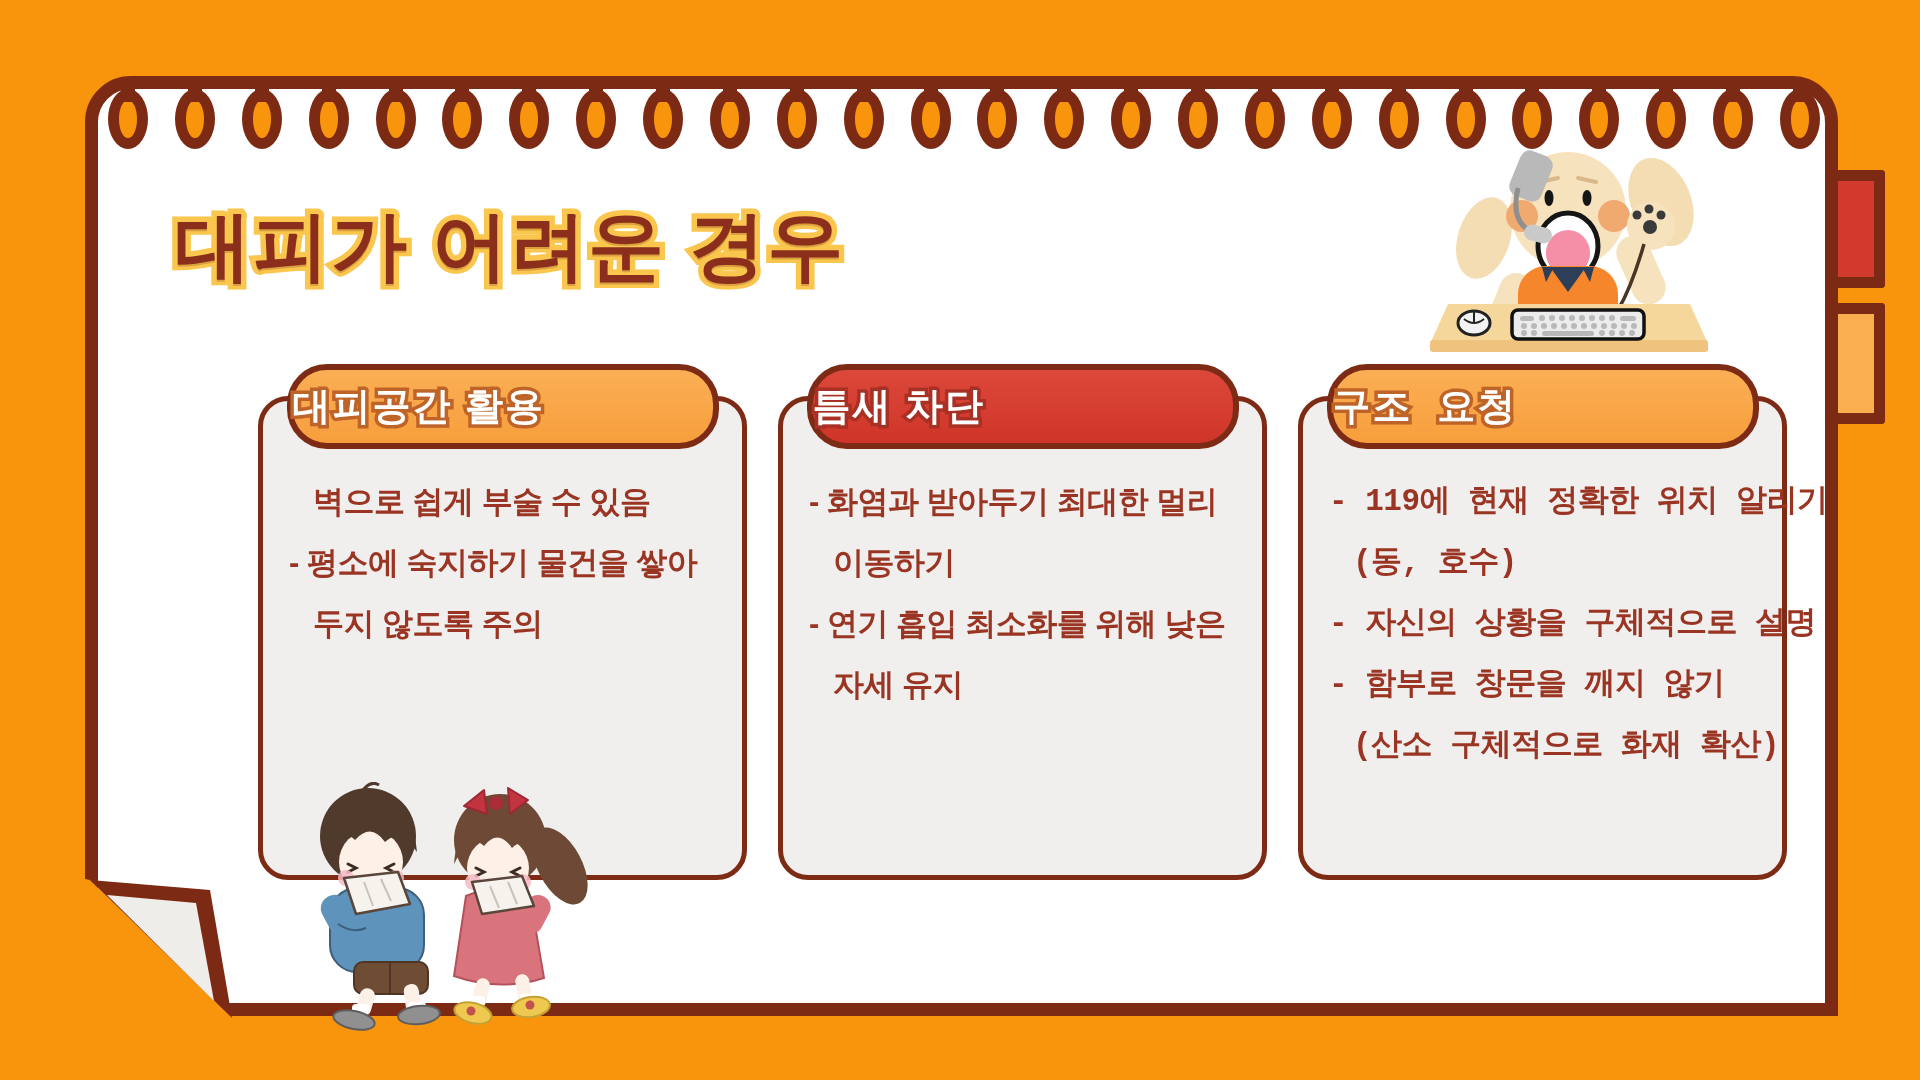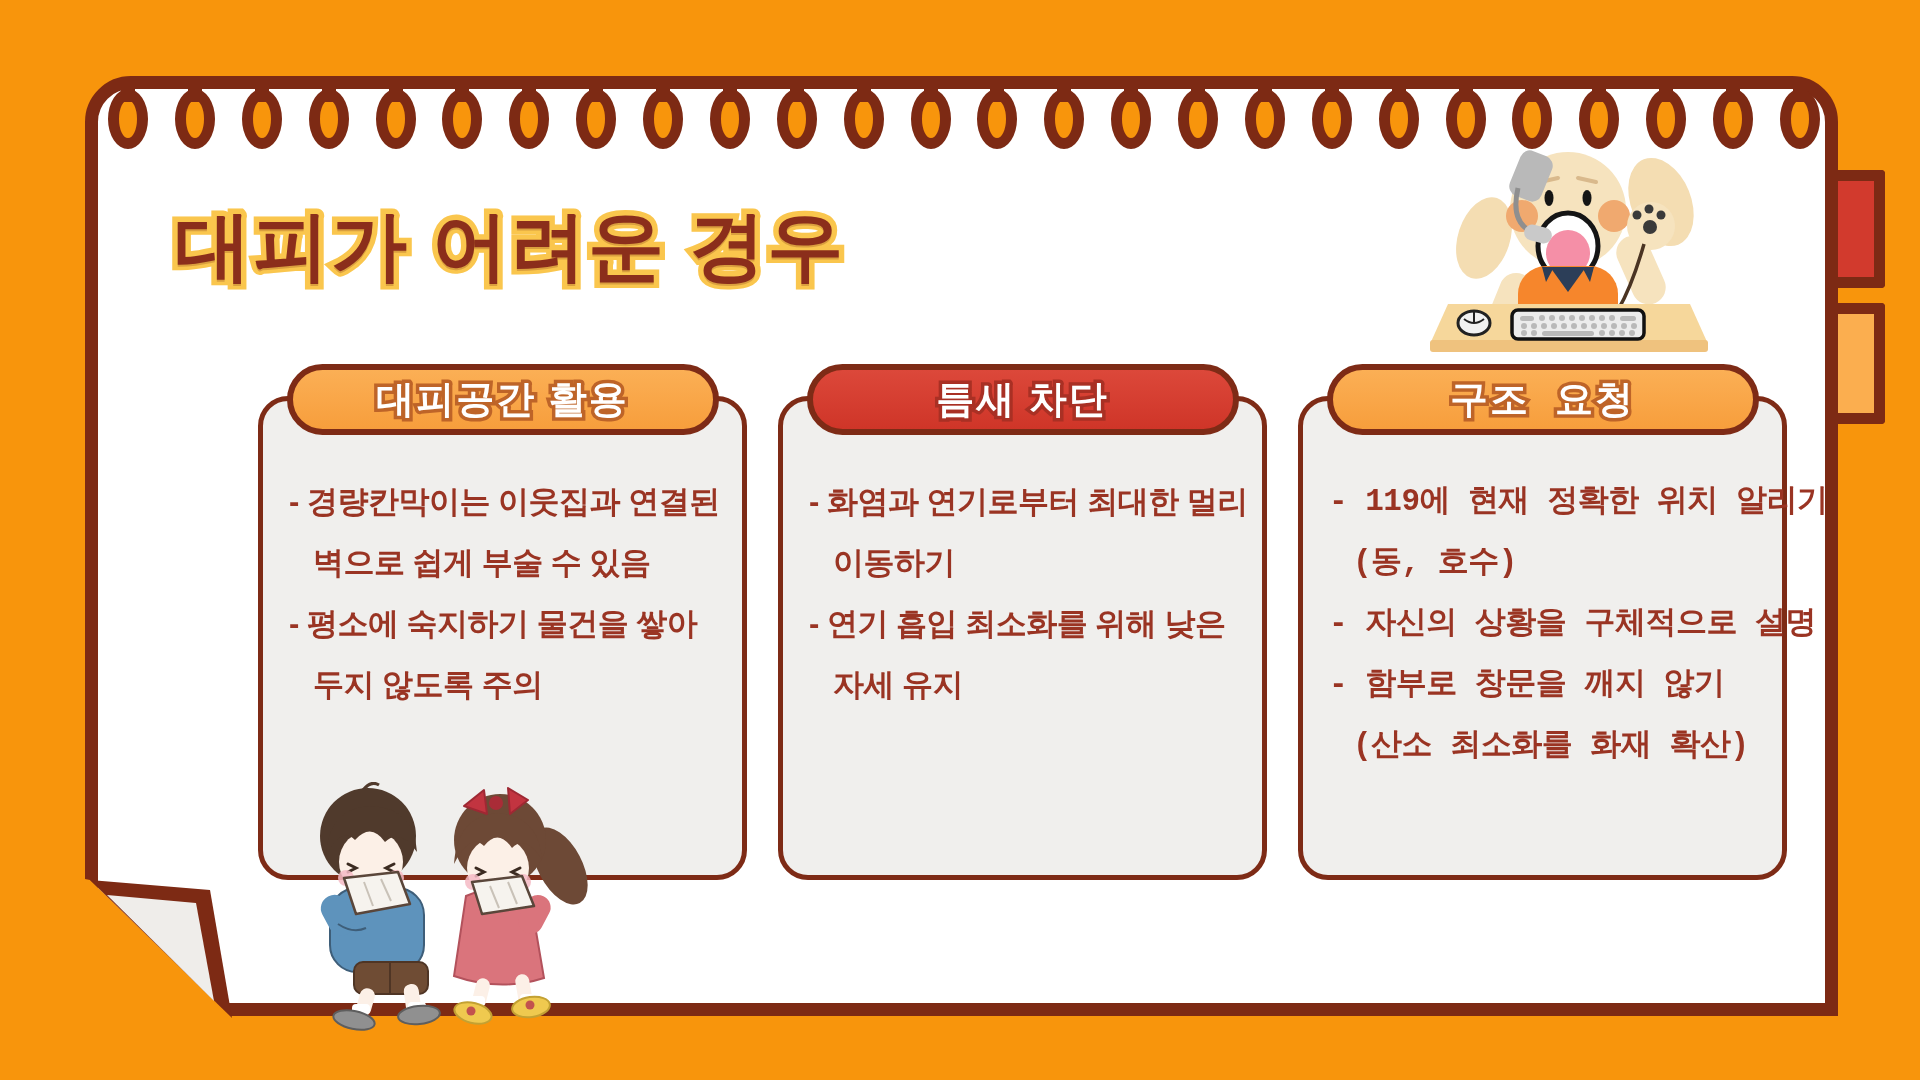--- a/index.html
+++ b/index.html
@@ -58,23 +58,23 @@
   
   .card{
     position:absolute;top:396px;width:489px;height:484px;box-sizing:border-box;
     background:#F0EFED;border:5px solid #7E2B16;border-radius:30px;
   }
   .card-1{left:258px;}
   .card-2{left:778px;}
   .card-3{left:1298px;font-family:Liberation Mono, monospace;}
   .pill{
     position:absolute;left:50%;top:-37px;transform:translateX(-50%);
-    width:432px;height:71px;box-sizing:border-box;
+    width:432px;height:85px;box-sizing:border-box;
     border:6px solid #7E2B16;border-radius:40px;
-    display:flex;align-items:center;justify-content:center;
+    display:flex;align-items:center;
   }
   .pill-orange{background:linear-gradient(180deg,#FBAF55 0%,#F79E3C 100%);}
   .pill-red{background:linear-gradient(180deg,#DC483A 0%,#CF3528 100%);}
   .pill span{
     font-size:38px;font-weight:800;color:#FFFFFF;letter-spacing:2px;
     paint-order:stroke fill;white-space:nowrap;
   }
   .pill-orange span{-webkit-text-stroke:7px #BE6428;}
   .pill-red span{-webkit-text-stroke:7px #A93024;}
   .lines{padding:70px 18px 0 26px;}
@@ -212,49 +212,48 @@
         <circle cx="204" cy="207" r="3"></circle>
         <circle cx="214" cy="207" r="3"></circle>
     </g>
   </svg>
 
   <section class="card card-1">
     <div class="pill pill-orange">
       <span>대피공간 활용</span>
     </div>
     <div class="lines">
-      <p class="ln">- 경량칸막이는 이웃집과 연결된</p>
       <p class="ln cont">벽으로 쉽게 부술 수 있음</p>
       <p class="ln">- 평소에 숙지하기 물건을 쌓아</p>
       <p class="ln cont">두지 않도록 주의</p>
     </div>
   </section>
 
   <section class="card card-2">
     <div class="pill pill-red">
       <span>틈새 차단</span>
     </div>
     <div class="lines">
-      <p class="ln">- 화염과 연기로부터 최대한 멀리</p>
+      <p class="ln">- 화염과 받아두기 최대한 멀리</p>
       <p class="ln cont">이동하기</p>
       <p class="ln">- 연기 흡입 최소화를 위해 낮은</p>
       <p class="ln cont">자세 유지</p>
     </div>
   </section>
 
   <section class="card card-3">
     <div class="pill pill-orange">
       <span>구조 요청</span>
     </div>
     <div class="lines">
       <p class="ln">- 119에 현재 정확한 위치 알리기</p>
       <p class="ln cont">(동, 호수)</p>
       <p class="ln">- 자신의 상황을 구체적으로 설명</p>
       <p class="ln">- 함부로 창문을 깨지 않기</p>
-      <p class="ln cont">(산소 최소화를 화재 확산)</p>
+      <p class="ln cont">(산소 구체적으로 화재 확산)</p>
     </div>
   </section>
 
   <svg class="kids-illus" width="335" height="260" viewBox="0 0 335 260">
 
     <g>
       <path d="M95,8 q8,-10 16,-5" stroke="#503A2C" stroke-width="3" fill="none"></path>
       <circle cx="100" cy="54" r="48" fill="#503A2C"></circle>
       <circle cx="103" cy="80" r="32" fill="#FCF0E7"></circle>
       <path d="M58,74 Q60,26 103,24 Q146,26 149,70 Q132,46 117,60 Q103,40 87,58 Q73,44 58,74 Z" fill="#503A2C"></path>

